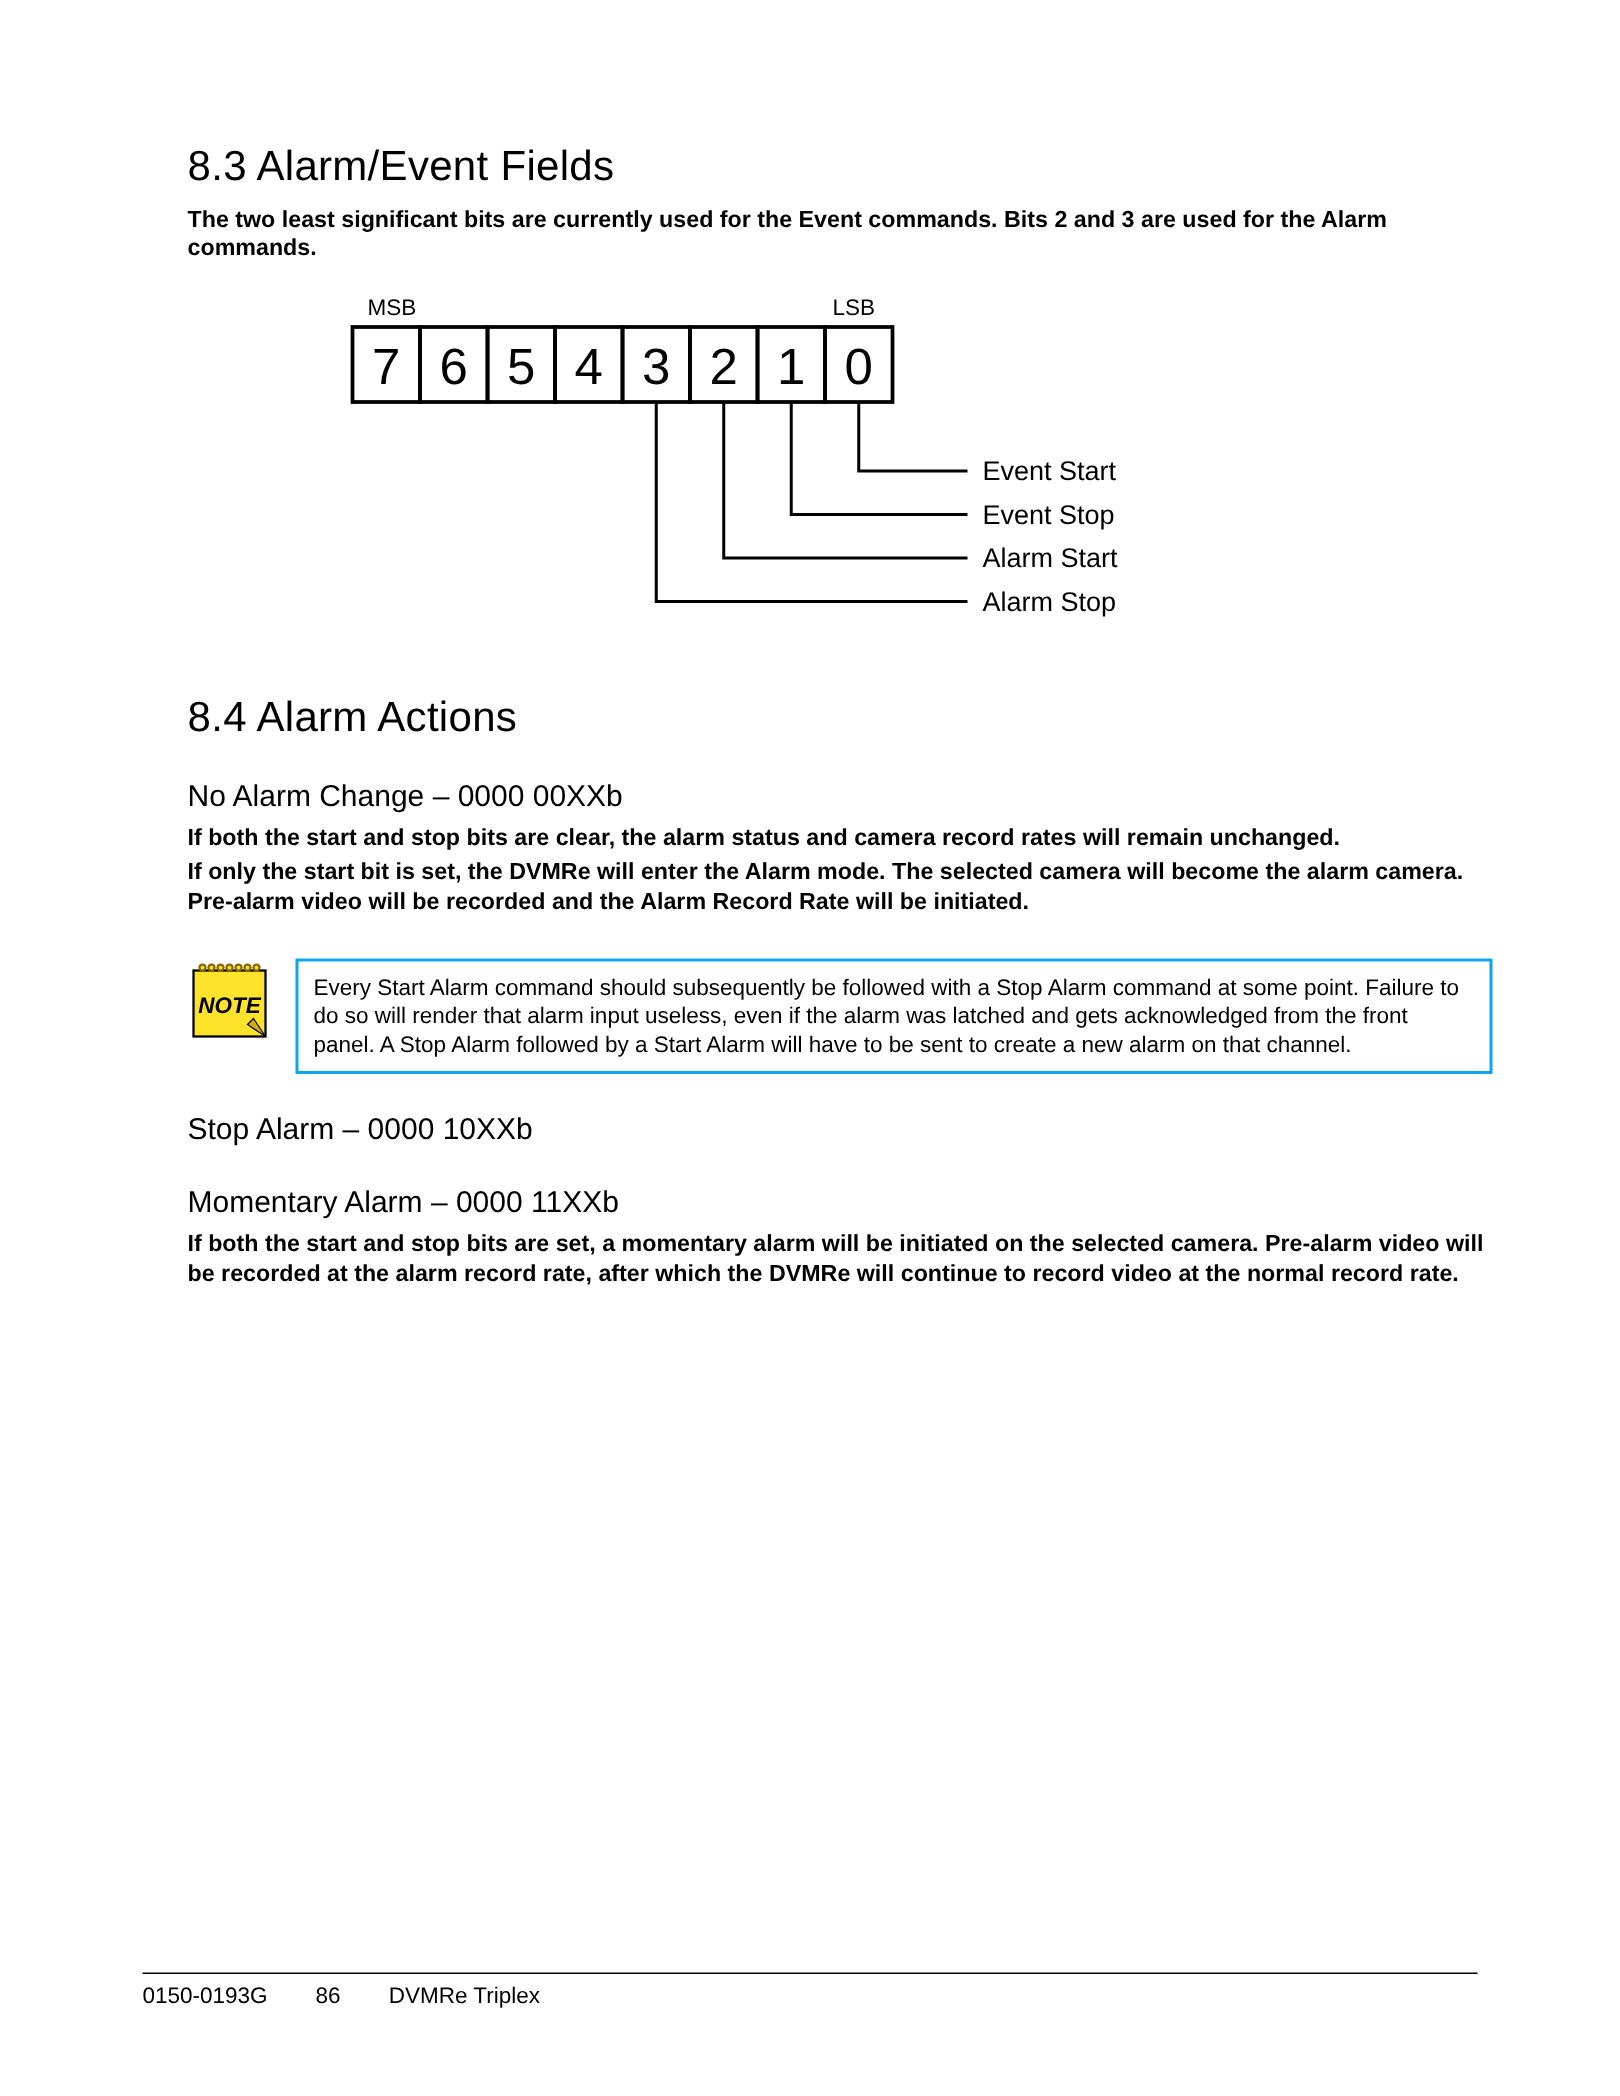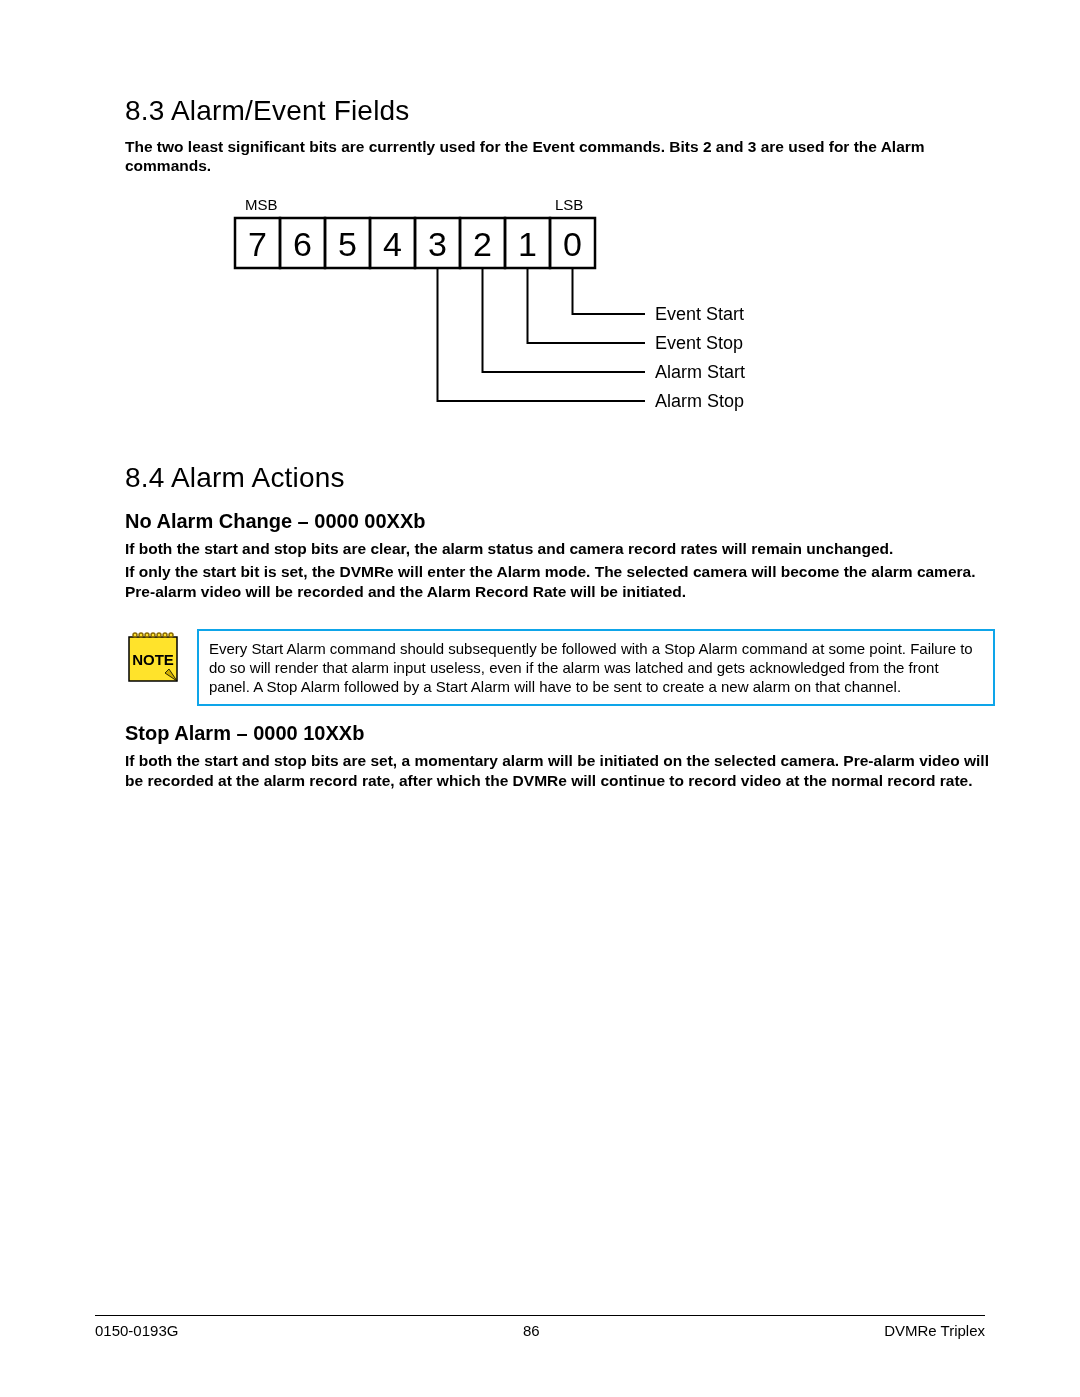--- a/index.html
+++ b/index.html
@@ -1,29 +1,29 @@
 <!DOCTYPE html>
 <html><head>
 <meta charset="utf-8">
 <style>
   * { box-sizing: border-box; margin: 0; padding: 0; }
   html, body { width: 1080px; height: 1397px; background: #fff; font-family: Arial, Helvetica, sans-serif; color: #000; }
   .page { position: relative; width: 1080px; height: 1397px; padding: 95px 85px 0 125px; }
   h2 { font-size: 28px; font-weight: 400; margin-bottom: 10px; letter-spacing: 0.2px; }
-  h3 { font-size: 20px; font-weight: 700; margin-top: 16px; margin-bottom: 6px; }
+  h3 { font-size: 20px; font-weight: 400; margin-top: 26px; margin-bottom: 6px; }
   p.body { font-size: 15.5px; line-height: 1.25; margin-bottom: 4px; font-weight: bold; }
   .diagram-wrap { position: relative; width: 700px; height: 260px; margin: 20px 0 6px 100px; }
   .diagram-wrap svg { display: block; }
   .bit-label { font-size: 15px; }
   .lead-label { font-size: 18px; }
   .bit-num { font-family: Arial, Helvetica, sans-serif; font-size: 34px; }
   .note-row { display: flex; align-items: flex-start; margin-top: 28px; }
-  .note-icon { flex: 0 0 56px; height: 56px; margin-right: 16px; }
+  .note-icon { flex: 0 0 56px; height: 56px; margin-right: 16px; font-style: italic; }
   .note-box { border: 2px solid #0ea5e9; padding: 8px 10px; font-size: 15px; line-height: 1.28; flex: 1; }
-  .footer { position: absolute; left: 95px; right: 95px; bottom: 58px; border-top: 1.5px solid #000; padding-top: 6px; display: flex; justify-content: space-between; font-size: 15px; }
+  .footer { position: absolute; left: 95px; right: 95px; bottom: 58px; border-top: 1.5px solid #000; padding-top: 6px; display: flex; font-size: 15px; gap: 32px; }
 </style>
 </head>
 <body>
 
 <div class="page">
 
   <h2>8.3 Alarm/Event Fields</h2>
   <p class="body">The two least significant bits are currently used for the Event commands.  Bits 2 and 3 are used for the Alarm commands.</p>
 
   <div class="diagram-wrap">
@@ -94,20 +94,21 @@
         </g>
         <text x="28" y="36" text-anchor="middle" font-family="Arial Black, Arial" font-weight="900" font-size="15" fill="#000">NOTE</text>
         <path d="M40 44 L52 52 L44 40 Z" fill="#cfae00" stroke="#000" stroke-width="0.8"></path>
       </svg>
     </div>
     <div class="note-box">Every Start Alarm command should subsequently be followed with a Stop Alarm command at some point. Failure to do so will render that alarm input useless, even if the alarm was latched and gets acknowledged from the front panel. A Stop Alarm followed by a Start Alarm will have to be sent to create a new alarm on that channel.</div>
   </div>
 
   <h3>Stop Alarm – 0000 10XXb</h3>
 
+  <h3>Momentary Alarm – 0000 11XXb</h3>
   <p class="body">If both the start and stop bits are set, a momentary alarm will be initiated on the selected camera. Pre-alarm video will be recorded at the alarm record rate, after which the DVMRe will continue to record video at the normal record rate.</p>
 
   <div class="footer">
     <span>0150-0193G</span>
     <span>86</span>
     <span>DVMRe Triplex</span>
   </div>
 
 </div>
 

